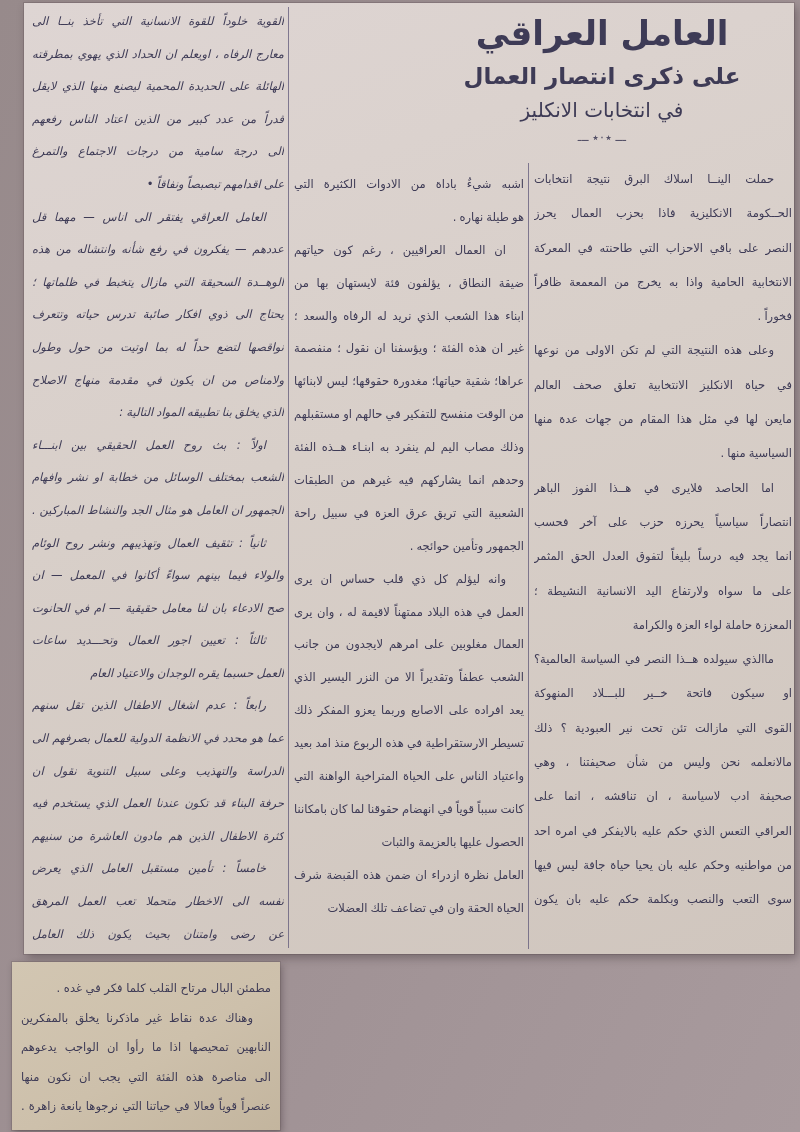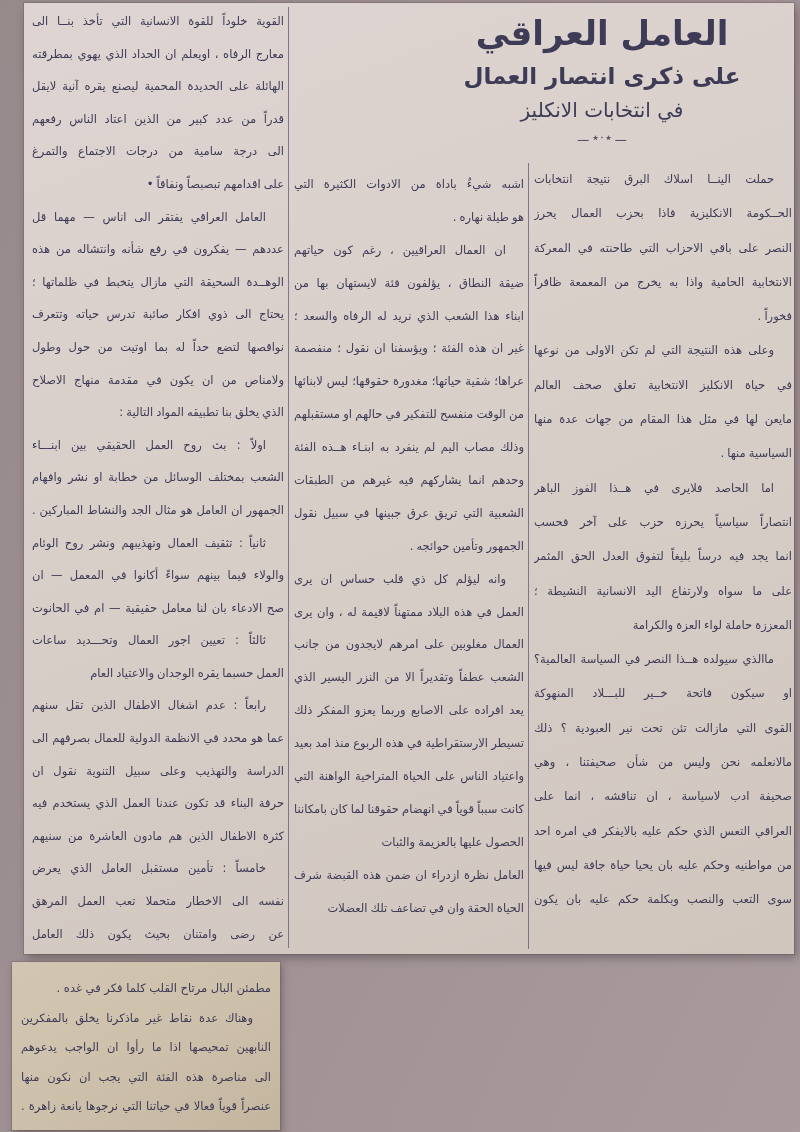--- a/index.html
+++ b/index.html
@@ -34,21 +34,21 @@
   }
   .title-main{font-size:34px;font-weight:bold;letter-spacing:1px;padding-top:4px;}
   .title-sub1{font-size:23px;font-weight:bold;margin-top:10px;}
   .title-sub2{font-size:20px;margin-top:9px;}
   .title-orn{font-size:12px;margin-top:8px;letter-spacing:2px;opacity:.85;}
 
   .col{
     position:absolute;direction:rtl;color:var(--ink);
     font-size:11.5px;letter-spacing:-0.2px;word-spacing:-0.5px;
   }
-  .col-left  {left:8px;  top:2px;  width:252px;--lh:32.6px;}
+  .col-left  {left:8px;  top:2px;  width:252px;font-style:italic;--lh:32.6px;}
   .col-middle{left:270px;top:165px;width:230px;--lh:32.9px;}
   .col-right {left:510px;top:159px;width:258px;--lh:34.3px;}
   .note-paper .col-note{position:static;direction:rtl;color:var(--ink);
     font-size:11.5px;letter-spacing:-0.2px;--lh:29.5px;}
 
   .line{height:var(--lh);line-height:var(--lh);overflow:hidden;text-align:justify;}
   .line::after{content:"";display:inline-block;width:100%;height:0;}
   .line.rag{text-align:right;}
   .line.rag::after{content:none;}
   .line.ind{padding-right:18px;}
@@ -96,38 +96,38 @@
       <div class="line">اشبه شيءٌ باداة من الادوات الكثيرة التي يستخدمها</div>
       <div class="line rag">هو طيلة نهاره .</div>
       <div class="line ind">ان العمال العراقيين ، رغم كون حياتهم العملية</div>
       <div class="line">ضيقة النطاق ، يؤلفون فئة لايستهان بها من</div>
       <div class="line">ابناء هذا الشعب الذي نريد له الرفاه والسعد ؛</div>
       <div class="line">غير ان هذه الفئة ؛ ويؤسفنا ان نقول ؛ منفصمة</div>
       <div class="line">عراها؛ شقية حياتها؛ مغدورة حقوقها؛ ليس لابنائها</div>
       <div class="line">من الوقت منفسح للتفكير في حالهم او مستقبلهم</div>
       <div class="line">وذلك مصاب اليم لم ينفرد به ابنـاء هــذه الفئة</div>
       <div class="line">وحدهم انما يشاركهم فيه غيرهم من الطبقات</div>
-      <div class="line">الشعبية التي تريق عرق جبينها في سبيل نقول</div>
+      <div class="line">الشعبية التي تريق عرق العزة في سبيل راحة</div>
       <div class="line rag">الجمهور وتأمين حوائجه .</div>
       <div class="line ind">وانه ليؤلم كل ذي قلب حساس ان يرى</div>
       <div class="line">العمل في هذه البلاد ممتهناً لاقيمة له ، وان يرى</div>
       <div class="line">العمال مغلوبين على امرهم لايجدون من جانب</div>
       <div class="line">الشعب عطفاً وتقديراً الا من النزر اليسير الذي</div>
       <div class="line">يعد افراده على الاصابع وربما يعزو المفكر ذلك الى</div>
       <div class="line">تسيطر الارستقراطية في هذه الربوع منذ امد بعيد</div>
       <div class="line">واعتياد الناس على الحياة المتراخية الواهنة التي</div>
       <div class="line">كانت سبباً قوياً في انهضام حقوقنا لما كان بامكاننا</div>
       <div class="line rag">الحصول عليها بالعزيمة والثبات</div>
       <div class="line">العامل نظرة ازدراء   ان ضمن هذه القبضة شرف</div>
       <div class="line rag">الحياة الحقة وان في تضاعف تلك العضلات</div>
     </div>
   <div class="col col-left">
       <div class="line">القوية خلوداً للقوة الانسانية التي تأخذ بنــا الى</div>
       <div class="line">معارج الرفاه ، اويعلم ان الحداد الذي يهوي بمطرقته</div>
-      <div class="line">الهائلة على الحديدة المحمية ليصنع يقره آنية لايقل</div>
+      <div class="line">الهائلة على الحديدة المحمية ليصنع منها الذي لايقل</div>
       <div class="line">قدراً من عدد كبير من الذين اعتاد الناس رفعهم</div>
       <div class="line">الى درجة سامية من درجات الاجتماع والتمرغ</div>
       <div class="line rag">على اقدامهم تبصبصاً ونفاقاً •</div>
       <div class="line ind">العامل العراقي يفتقر الى اناس — مهما قل</div>
       <div class="line">عددهم — يفكرون في رفع شأنه وانتشاله من هذه</div>
       <div class="line">الوهــدة السحيقة التي مازال يتخبط في ظلماتها ؛</div>
       <div class="line">يحتاج الى ذوي افكار صائبة تدرس حياته وتتعرف</div>
       <div class="line">نواقصها لتضع حداً له بما اوتيت من حول وطول</div>
       <div class="line">ولامناص من ان يكون في مقدمة منهاج الاصلاح</div>
       <div class="line rag">الذي يخلق بنا تطبيقه المواد التالية :</div>

